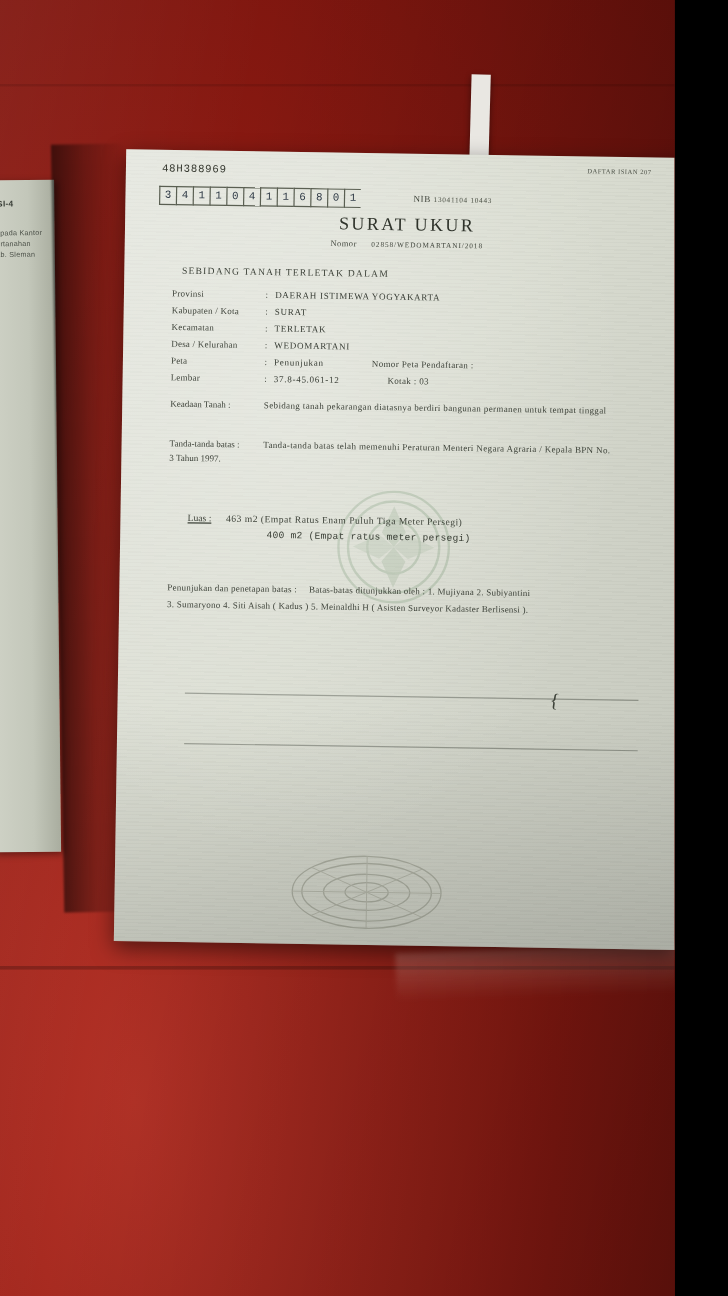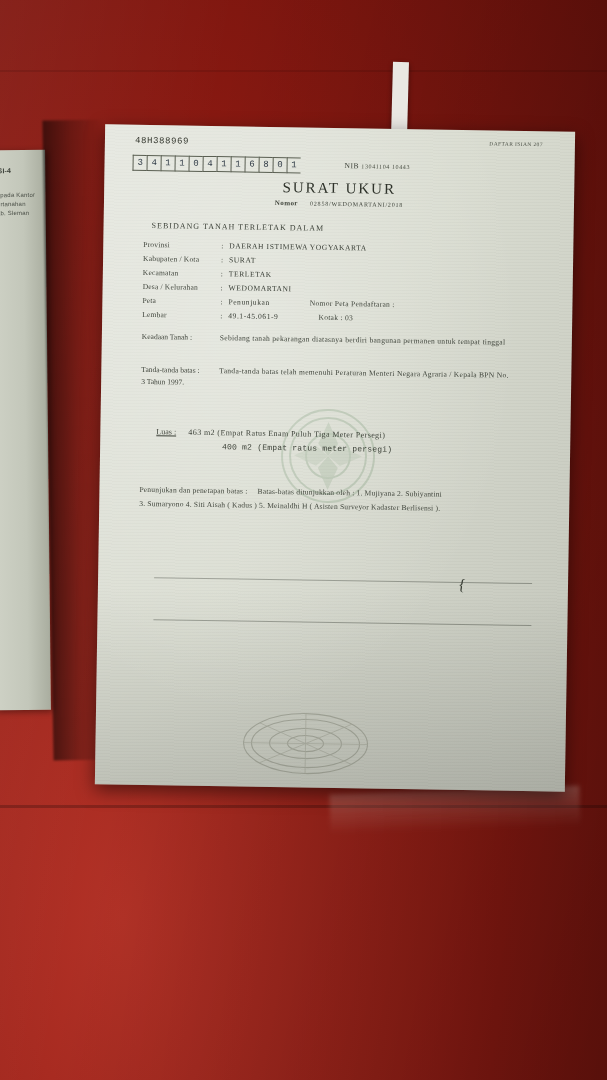--- a/index.html
+++ b/index.html
@@ -8,21 +8,21 @@
     background: #000;
   }
   body {
     width: 607px;
     height: 1080px;
     overflow: hidden;
     font-family: "Liberation Serif", serif;
   }
   #scene {
     position: relative;
-    width: 607px;
+    width: 562px;
     height: 1080px;
     background: #9e1f16;
     background-image:
       radial-gradient(ellipse at 20% 85%, #b33227 0%, #8d1a12 55%, #6d120c 100%);
     overflow: hidden;
   }
   
   .desk-sheen {
     position: absolute;
     left: 0; right: 0;
@@ -204,21 +204,21 @@
     margin: 4px 0 2px 0;
     color: #2f332b;
     font-family: "Liberation Serif", serif;
   }
   .nomor {
     text-align: center;
     font-size: 7px;
     letter-spacing: 0.4px;
     margin-bottom: 14px;
   }
-  .nomor .label { margin-right: 10px; font-weight: bold; }
+  .nomor .label { margin-right: 10px; }
   .nomor .val { letter-spacing: 0.8px; }
   .sebidang {
     margin: 10px 0 8px 34px;
     font-size: 8px;
     letter-spacing: 1px;
   }
   .field {
     display: flex;
     margin: 0 0 4px 26px;
     font-size: 7.5px;
@@ -400,21 +400,21 @@
       </div>
       <div class="field">
         <span class="fl">Peta</span>
         <span class="sep">:</span>
         <span class="fv">Penunjukan</span>
         <span class="extra">Nomor Peta Pendaftaran :</span>
       </div>
       <div class="field">
         <span class="fl">Lembar</span>
         <span class="sep">:</span>
-        <span class="fv">49.1-45.061-9</span>
+        <span class="fv">37.8-45.061-12</span>
         <span class="extra">Kotak :   03</span>
       </div>
 
       <div class="block">
         <span class="bl">Keadaan Tanah :</span>
         <span class="bv">Sebidang tanah pekarangan diatasnya berdiri bangunan permanen untuk tempat tinggal</span>
       </div>
 
       <div class="block" style="margin-top:22px;">
         <span class="bl">Tanda-tanda batas :</span>

